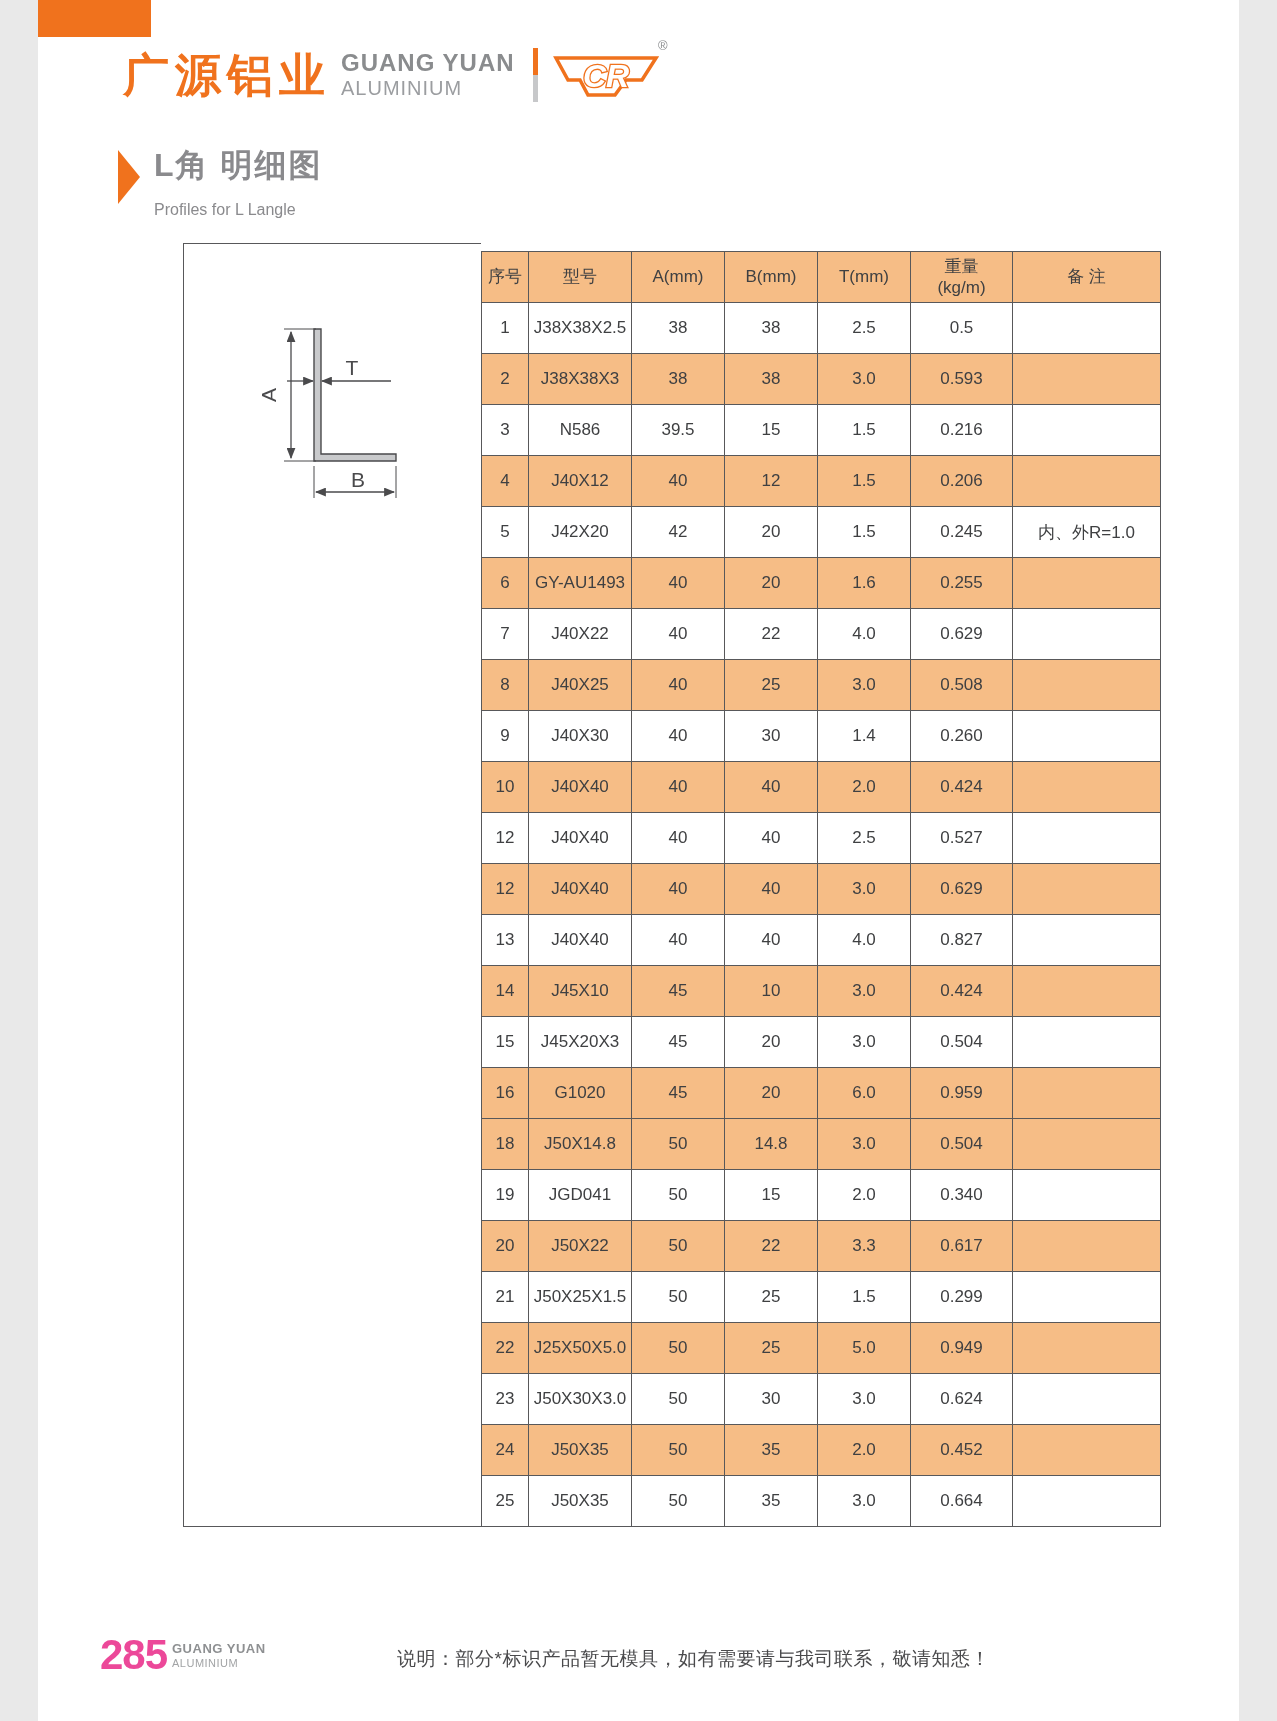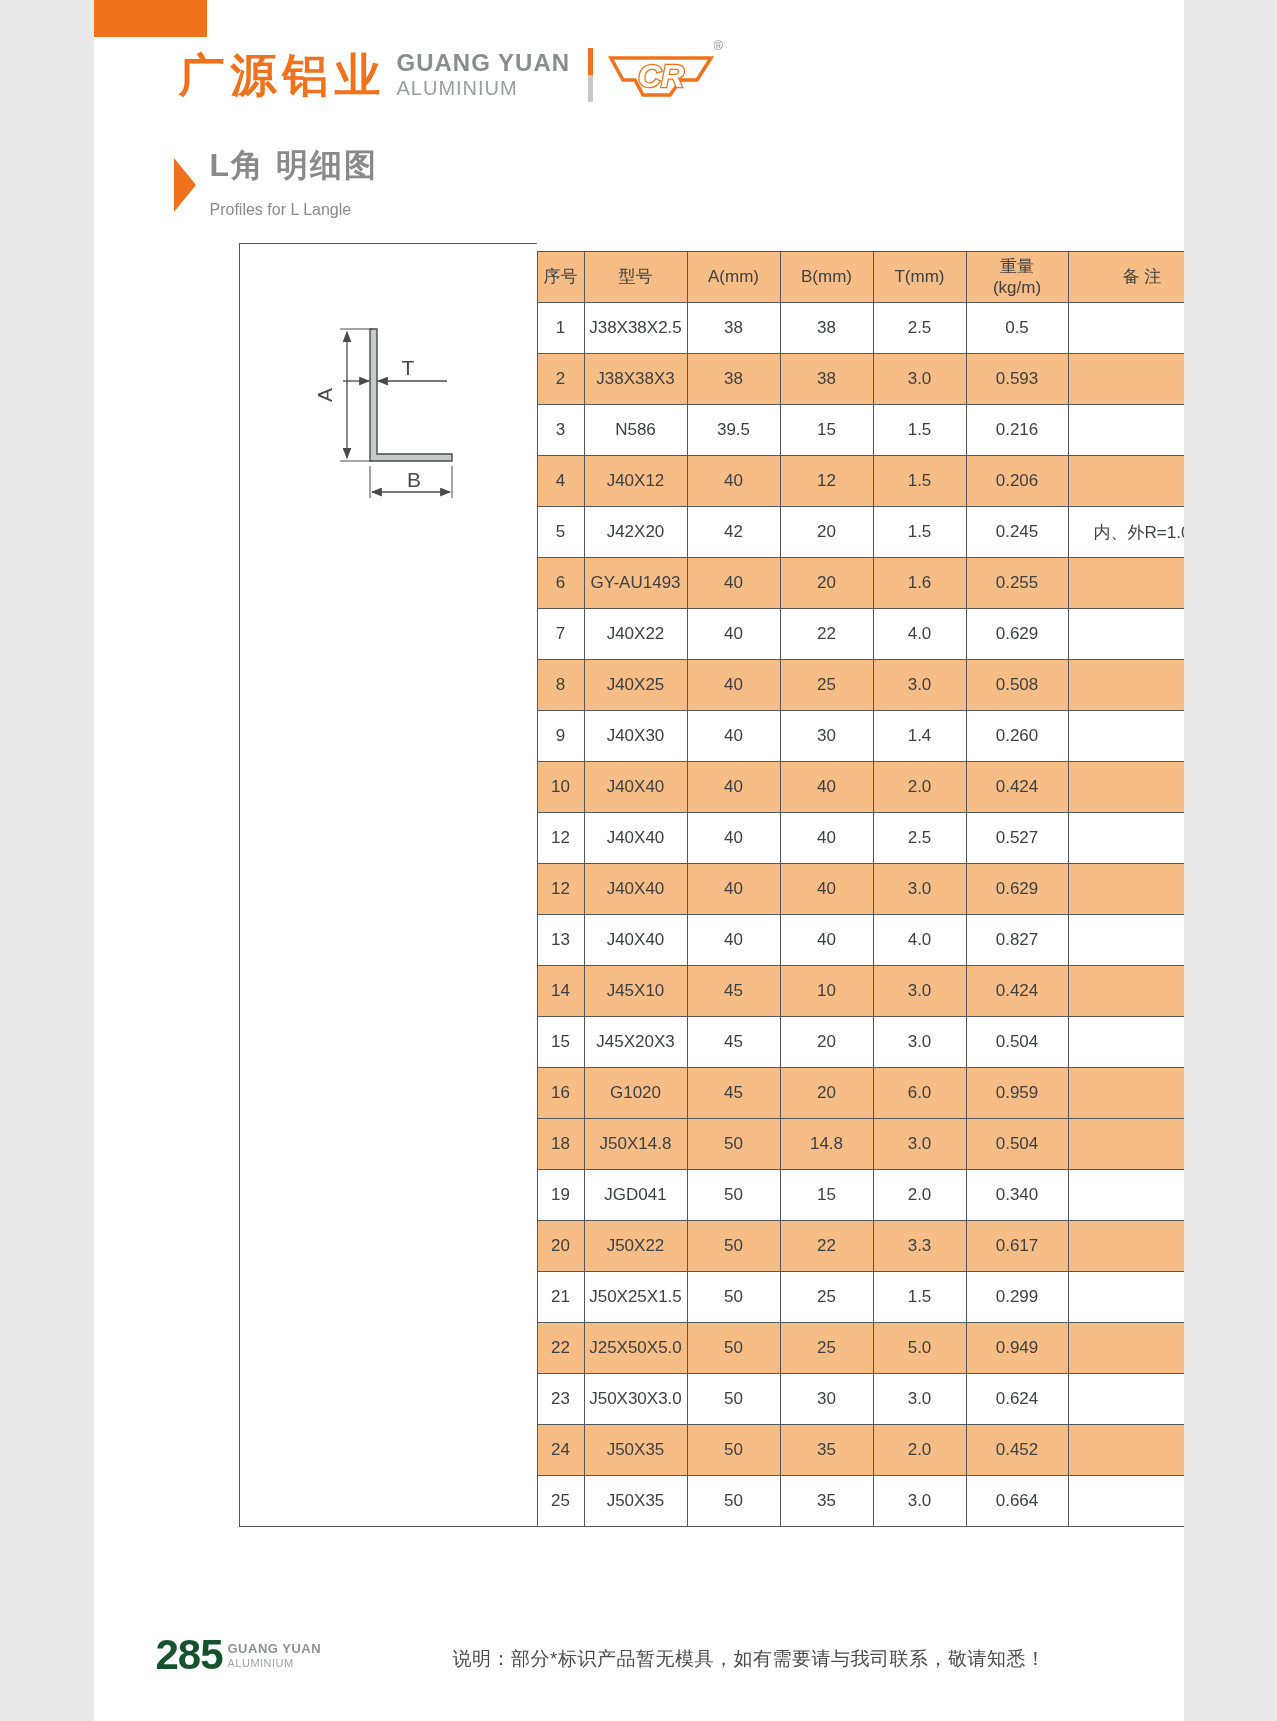--- a/index.html
+++ b/index.html
@@ -1,18 +1,18 @@
 <!DOCTYPE html>
 <html><head>
 <meta charset="utf-8">
 <style>
   html,body{margin:0;padding:0;background:#e9e9e9;}
   .page{
     position:relative;
-    width:1090px;height:1721px;
+    width:1201px;height:1721px;
     background:#ffffff;
     font-family:"Liberation Sans","DejaVu Sans",sans-serif;
     overflow:hidden;
     margin:0 auto;
   }
   
   .corner-block{position:absolute;left:0;top:0;width:113px;height:37px;background:#F0721D;}
 
   
   .brand-row{position:absolute;left:85px;top:42px;display:flex;align-items:center;}
@@ -20,21 +20,21 @@
   .logo-en{margin-left:10px;display:flex;flex-direction:column;justify-content:center;}
   .logo-en .l1{font-size:24px;font-weight:bold;color:#8A8C8E;letter-spacing:1px;line-height:1.1;}
   .logo-en .l2{font-size:20px;color:#9B9DA0;letter-spacing:1px;line-height:1.15;}
   .brand-divider{margin-left:18px;width:5px;height:54px;display:flex;flex-direction:column;}
   .brand-divider .seg-top{flex:1;background:#F0721D;}
   .brand-divider .seg-bottom{flex:1;background:#C7C8CA;}
   .brand-mark{margin-left:14px;position:relative;width:112px;height:66px;}
   .brand-mark .reg{position:absolute;right:-4px;top:-4px;font-size:13px;color:#8A8C8E;}
 
   
-  .section-head{position:absolute;left:80px;top:148px;display:flex;align-items:center;}
+  .section-head{position:absolute;left:80px;top:148px;display:flex;}
   .tri-marker{width:0;height:0;border-left:22px solid #F0721D;border-top:27px solid transparent;border-bottom:27px solid transparent;margin-top:2px;}
   .section-texts{margin-left:14px;}
   .section-title{font-size:32px;font-weight:bold;color:#8A8A8D;letter-spacing:2px;line-height:1.1;}
   .section-sub{font-size:16px;color:#8A8A8D;margin-top:18px;}
 
   
   .content{position:absolute;left:145px;top:243px;display:flex;align-items:stretch;}
   .diagram-pane{
     box-sizing:border-box;width:298px;
     border:1px solid #58585A;border-right:none;background:#fff;
@@ -48,21 +48,21 @@
   .spec-table td{height:50px;background:#ffffff;}
   .spec-table tr.hl td{background:#F6BD86;}
 
   
   .dim-line{stroke:#4A4A4C;stroke-width:1.3;fill:none;}
   .ext-line{stroke:#4A4A4C;stroke-width:1;fill:none;}
   .profile-shape{fill:#C9CACC;stroke:#4A4A4C;stroke-width:1.4;}
   .dim-text{font-size:21px;fill:#4A4A4C;font-family:"Liberation Sans","DejaVu Sans",sans-serif;}
 
   
-  .footer-page{position:absolute;left:62px;top:1634px;font-size:42px;font-weight:bold;color:#14532d;letter-spacing:-1px;line-height:1;}
+  .footer-page{position:absolute;left:62px;top:1634px;font-size:42px;font-weight:bold;color:#ec4899;letter-spacing:-1px;line-height:1;}
   .footer-brand{position:absolute;left:134px;top:1641px;}
   .footer-brand .b1{font-size:13px;font-weight:bold;color:#8E9092;letter-spacing:0.5px;line-height:1.2;}
   .footer-brand .b2{font-size:11px;color:#A2A4A6;letter-spacing:0.5px;line-height:1.2;}
   .footer-note{position:absolute;left:359px;top:1646px;font-size:19px;color:#4A4A4C;letter-spacing:0.5px;}
 </style>
 </head>
 <body>
 
 <div class="page">
 

